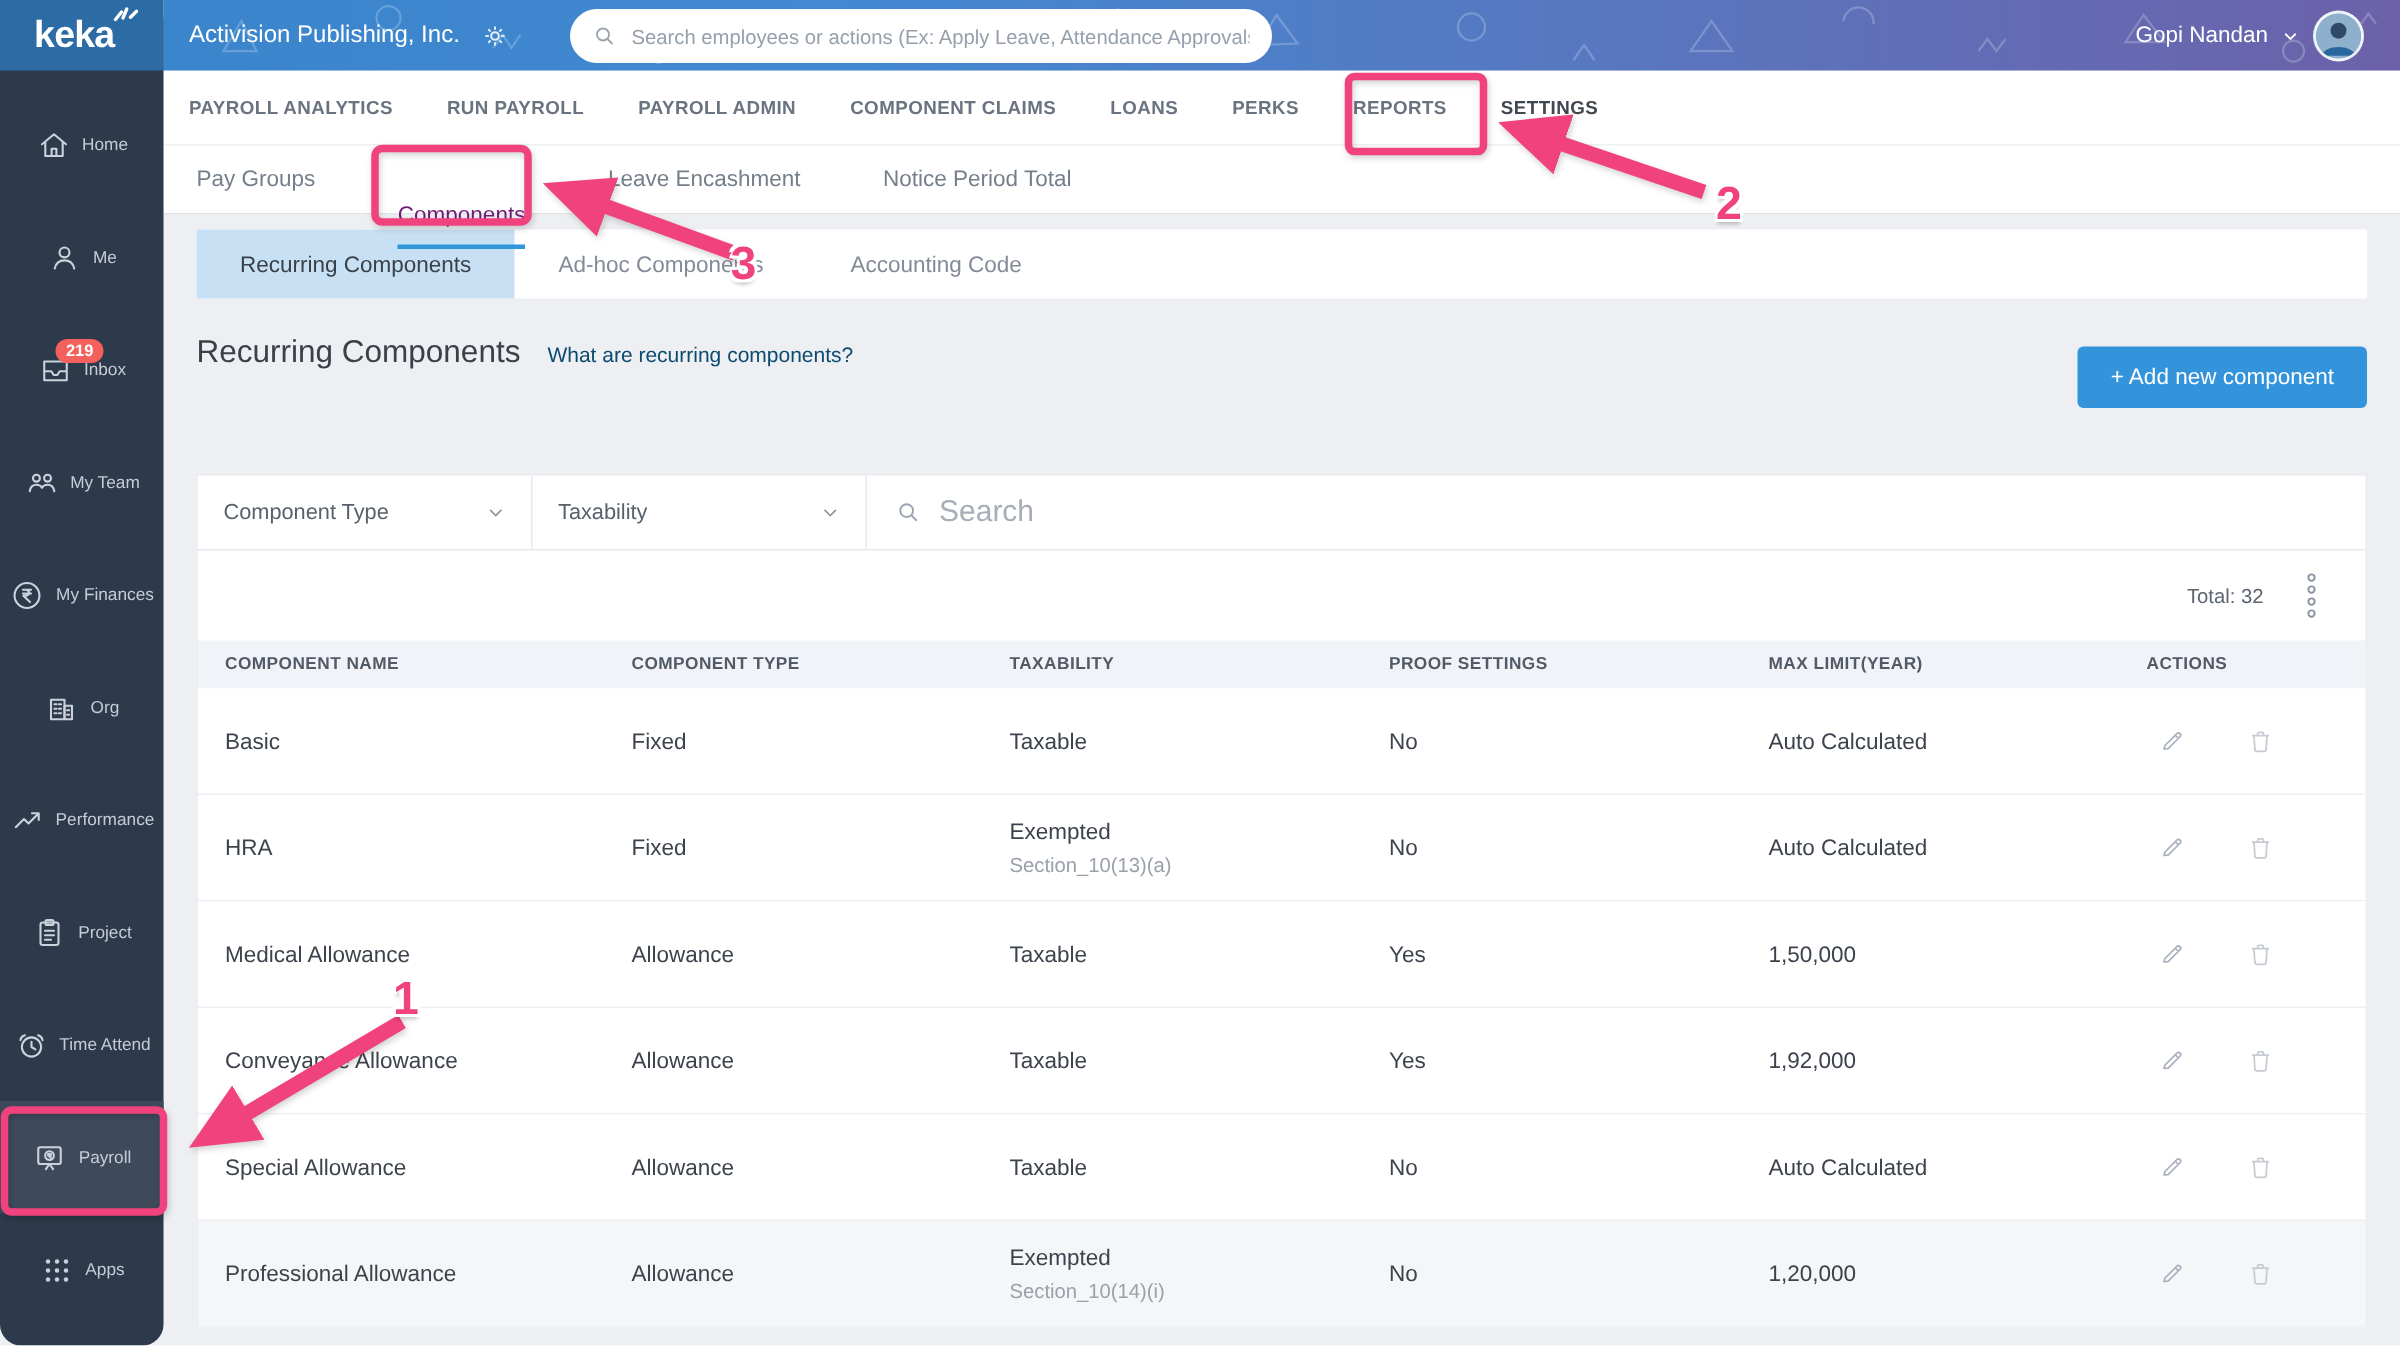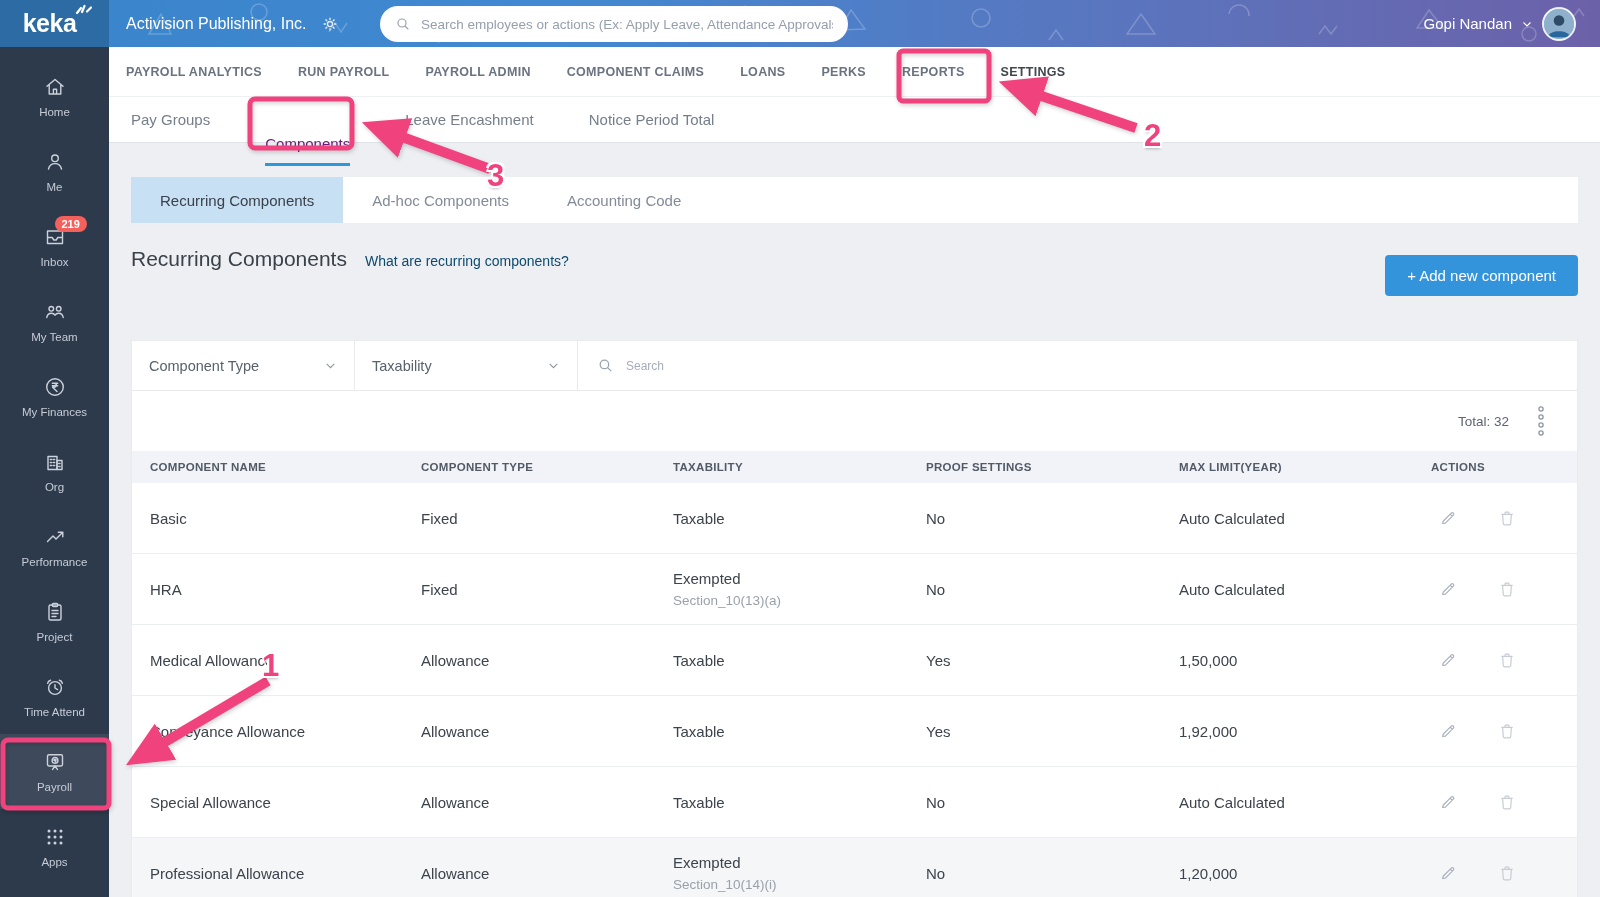--- a/index.html
+++ b/index.html
@@ -1,25 +1,25 @@
 <!DOCTYPE html>
 <html><head>
 <meta charset="utf-8">
 <style>
   * { margin:0; padding:0; box-sizing:border-box; }
   html,body { width:1600px; height:897px; overflow:hidden; }
   body { font-family:"Liberation Sans", sans-serif; background:#edeff3; position:relative; }
 
   
-  #sidebar { position:absolute; left:0; top:0; width:109px; height:897px; background:#2d3a4b; z-index:6; }
+  #sidebar { position:absolute; left:0; top:0; width:109px; height:897px; background:#2d3a4b; z-index:6;border-radius:14px; }
   #logo-block { height:47px; background:#2c6ba4; display:flex; align-items:center; justify-content:center; }
   .logo-inner { position:relative; color:#fff; font-size:25px; font-weight:bold; letter-spacing:-.5px; padding-right:10px; }
   .logo-spark { position:absolute; right:-6px; top:-9px; }
   #sidebar-nav { display:flex; flex-direction:column; padding-top:12px; }
-  .sb-item { height:75px; display:flex; flex-direction:column; align-items:center; justify-content:center; gap:7px; cursor:pointer; position:relative; }
+  .sb-item { height:75px; display:flex; flex-direction:row; align-items:center; justify-content:center; gap:7px; cursor:pointer; position:relative; }
   .sb-item.active { background:#3e4a5b; }
   .sb-icon { position:relative; width:24px; height:24px; color:#ccd2dc; }
   .sb-icon svg { width:24px; height:24px; display:block; }
   .sb-label { font-size:11.5px; color:#c6ccd6; }
   .sb-badge { position:absolute; top:-9px; left:12px; background:#f4605c; color:#fff; font-size:11px; font-weight:bold; border-radius:9px; padding:2px 7px; line-height:1.1; }
 
   
   #header { position:absolute; left:109px; top:0; width:1491px; height:47px;
     background:linear-gradient(90deg,#3b85cc 0%, #4189d2 30%, #5a75be 68%, #6c61a9 100%); z-index:5; }
   #doodles { position:absolute; inset:0; }
@@ -47,41 +47,41 @@
     border-left:9px solid transparent; border-right:9px solid transparent; border-bottom:9px solid #2f96db; }
 
   
   #subnav { position:absolute; left:109px; top:97px; width:1491px; height:46px; background:#fff; z-index:3;
     display:flex; align-items:center; gap:55px; padding-left:22px; border-bottom:1px solid #e0e4e9; }
   .sub-tab { font-size:15px; color:#757f8b; height:100%; display:flex; align-items:center; cursor:pointer; position:relative; white-space:nowrap; }
   .sub-tab.active { color:#701a75;margin-top:48px; }
   .sub-tab.active::after { content:''; position:absolute; bottom:0; left:0; right:0; height:3px; background:#2f96db; }
 
   
-  #content { position:absolute; left:109px; top:155px; width:1491px; height:669px; }
+  #content { position:absolute; left:109px; top:131px; width:1491px; height:669px; }
   .pillstrip { margin:22px 22px 0; height:46px; background:#fff; display:flex; }
   .pill { padding:0 29px; display:flex; align-items:center; font-size:15px; color:#828b97; cursor:pointer; white-space:nowrap; }
   .pill.active { background:#c7e0f3; color:#3a414a; }
 
   .titleblock { margin:24px 22px 0; position:relative; height:66px; }
   .title-line { display:flex; align-items:baseline; gap:18px; }
   .page-title { font-size:21px; font-weight:500; color:#3b4149; }
   .help-link { font-size:14px; color:#0c4a6e; cursor:pointer; }
   .page-desc { font-size:14.5px; color:#6f7781; margin-top:13px; }
   .add-btn { position:absolute; right:0; top:8px; height:41px; padding:0 22px; background:#3494db; color:#fff;
     font-size:15px; border:none; border-radius:4px; cursor:pointer; font-family:"Liberation Sans",sans-serif; }
 
   .card { margin:27px 22px 0; background:#fff; border:1px solid #e9ebef; border-bottom:none; }
   .filters { display:flex; height:50px; border-bottom:1px solid #e8eaee; }
   .fsec { width:223px; border-right:1px solid #e8eaee; display:flex; align-items:center; justify-content:space-between;
     padding:0 17px; font-size:14.5px; color:#59616c; cursor:pointer; }
   .fsec svg { width:13px; height:13px; stroke:#8d95a1; }
   .fsearch { flex:1; display:flex; align-items:center; gap:12px; padding:0 19px; }
   .fsearch svg { width:17px; height:17px; stroke:#9aa3b0; flex:none; }
-  .fsearch input { border:none; outline:none; flex:1; font-size:12px; color:#4a515c; font-family:"Liberation Sans",sans-serif; }
+  .fsearch input { border:none; outline:none; flex:1; font-size:20px; color:#4a515c; font-family:"Liberation Sans",sans-serif; }
   .fsearch input::placeholder { color:#a7aeb8; }
 
   .totalrow { height:60px; display:flex; align-items:center; justify-content:flex-end; gap:27px; padding-right:31px; }
   .total-label { font-size:13.5px; color:#5d6570; }
   .kebab { cursor:pointer; display:flex; }
   .kebab svg { width:10px; height:32px; }
 
   .thead, .trow { display:grid; grid-template-columns:271px 252px 253px 253px 252px 1fr; padding-left:18px; align-items:center; }
   .thead { height:32px; background:#f1f3f8; font-size:11.5px; font-weight:bold; color:#525a66; letter-spacing:.3px; }
   .trow { min-height:71px; border-bottom:1px solid #eceef2; font-size:15px; color:#3d434c; background:#fff; }

